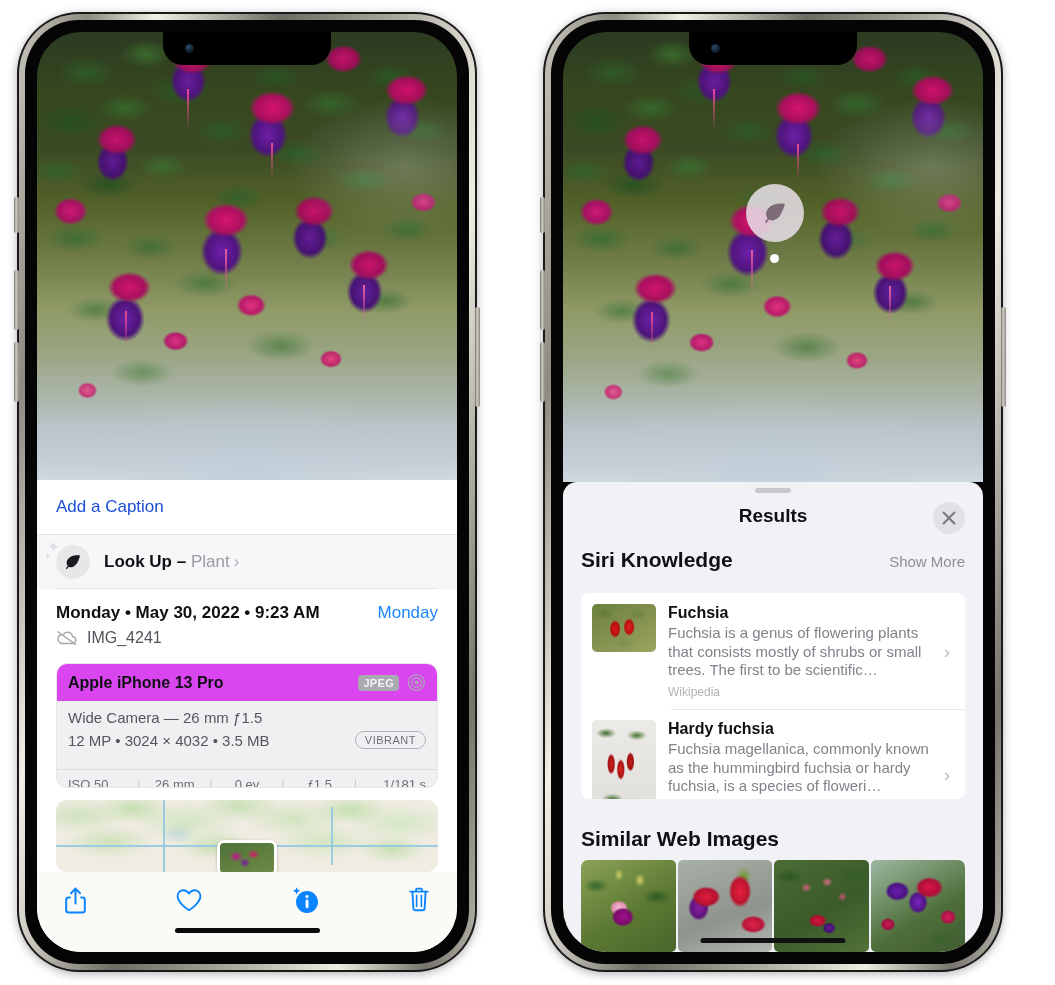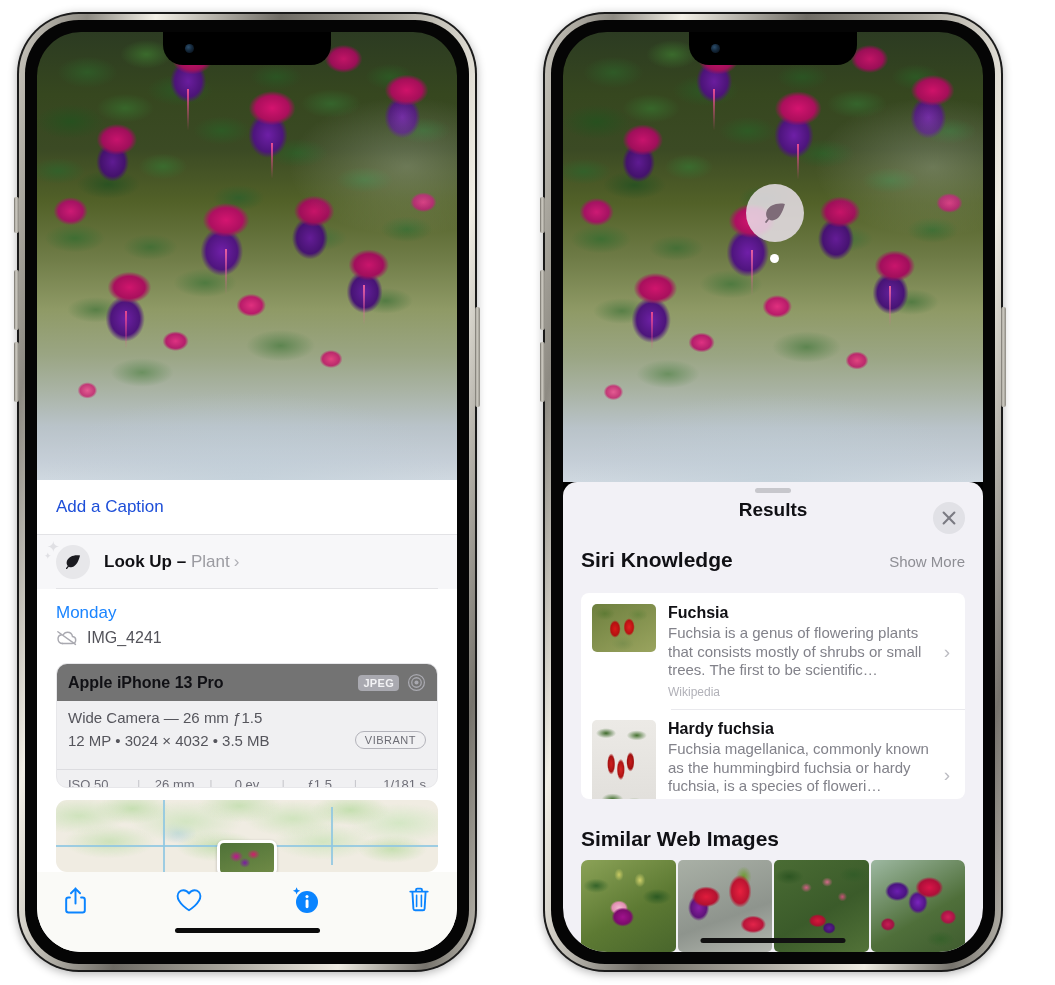--- a/index.html
+++ b/index.html
@@ -193,21 +193,21 @@
   .date-line .adjust { font-size: 17px; color: #1a84ff; }
   .file-line { display: flex; align-items: center; margin-top: 6px; }
   .file-line .name { font-size: 16px; color: #53535a; margin-left: 9px; }
 
   .camera-card {
     margin: 12px 19px 0; border-radius: 11px; overflow: hidden;
     background: #f0f0f2; border: 1px solid #e7e7ea;
   }
   .cc-head {
     display: flex; align-items: center; padding: 9px 11px;
-    background: #737373;
+    background: #d946ef;
   }
   .cc-head .m { font-size: 16px; font-weight: 700; color: #101014; flex: 1; }
   .badge-jpeg {
     font-size: 11px; font-weight: 700; color: #f2f2f4; letter-spacing: .3px;
     background: #a9a9b0; border-radius: 4px; padding: 2px 5px; margin-right: 8px;
   }
   .cc-body { padding: 8px 11px 9px; }
   .cc-body .l1 { font-size: 15px; color: #55555c; }
   .cc-body .l2 {
     font-size: 15px; color: #55555c; margin-top: 5px;
@@ -281,21 +281,21 @@
     position: absolute; left: 0; right: 0; bottom: 0;
     background: #f2f1f6;
     border-radius: 14px 14px 0 0;
     display: flex; flex-direction: column;
     overflow: hidden;
   }
   .grabber-wrap { height: 13px; display: flex; justify-content: center; padding-top: 6px; }
   .grabber { width: 36px; height: 5px; border-radius: 3px; background: #c7c7cc; }
   .res-head {
     position: relative; height: 40px;
-    display: flex; justify-content: center;
+    display: flex; align-items: center; justify-content: center;
   }
   .res-head .t { font-size: 19px; font-weight: 700; color: #101014; }
   .close-btn {
     position: absolute; right: 18px; top: 3px;
     width: 32px; height: 32px; border-radius: 50%;
     background: #e1e1e6; display: flex; align-items: center; justify-content: center;
   }
   .section-head {
     display: flex; align-items: baseline;
     padding: 16px 18px 9px;
@@ -444,20 +444,21 @@
             </svg>
           </div>
           <div class="lookup-text">
             <b>Look Up</b><b> </b><b>–</b>
             <span class="sub">Plant</span><span class="chev">›</span>
           </div>
         </div>
 
         <div class="date-block">
           <div class="date-line">
+            <span class="d">Monday • May 30, 2022 • 9:23 AM</span>
             <span class="adjust">Monday</span>
           </div>
           <div class="file-line">
             <span>
               <svg width="22" height="16" viewBox="0 0 26 18" aria-hidden="true">
                 <path d="M7.2 15.6h11.6c2.6 0 4.5-1.8 4.5-4.2 0-2.2-1.6-3.9-3.8-4.1-.5-3-2.9-5-5.9-5-2 0-3.7.9-4.8 2.4" fill="none" stroke="#a9a9b0" stroke-width="1.7" stroke-linecap="round"></path>
                 <path d="M6.6 5.2C4.2 5.6 2.4 7.5 2.4 10c0 3 2.1 5.6 5.6 5.6" fill="none" stroke="#a9a9b0" stroke-width="1.7" stroke-linecap="round"></path>
                 <path d="M2.2 1.6 23 16.6" stroke="#a9a9b0" stroke-width="1.7" stroke-linecap="round"></path>
               </svg>
             </span>

